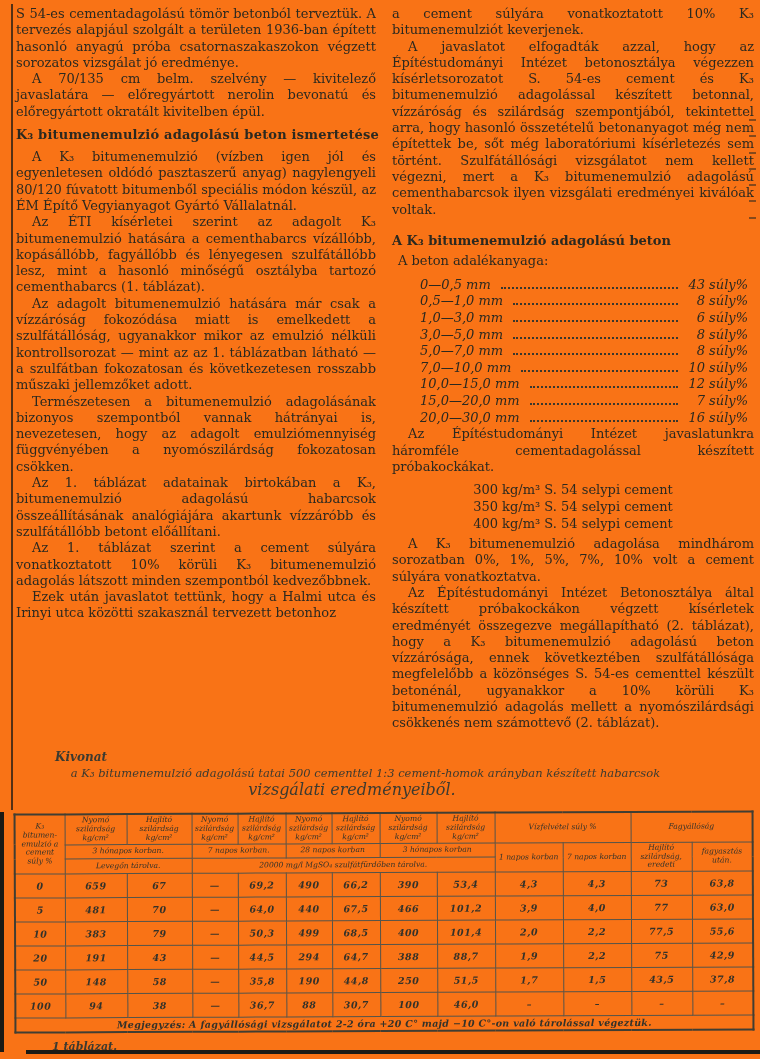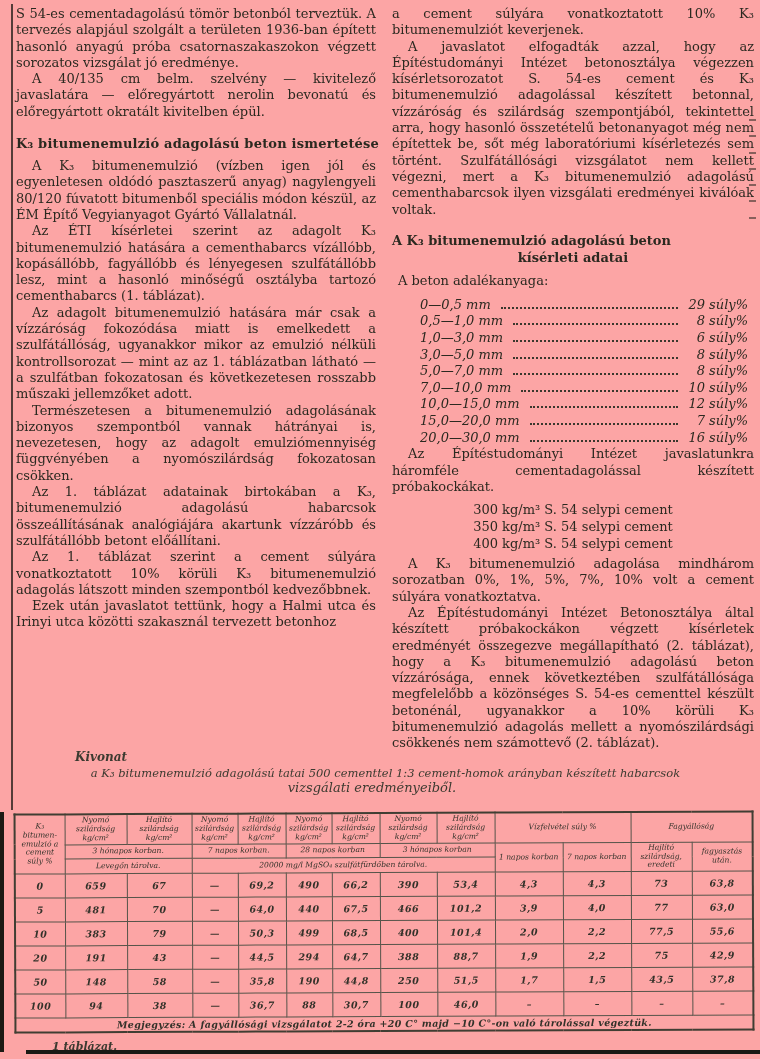--- a/index.html
+++ b/index.html
@@ -1,36 +1,36 @@
 <!DOCTYPE html>
 <html lang="hu"><head>
 <meta charset="utf-8">
 <style>
   html,body{margin:0;padding:0;}
   .page{
     position:relative;
     width:760px;height:1059px;
-    background:#fca5a5;
+    background:#f97316;
     font-family:"DejaVu Serif", serif;
     color:#2b2920;
     overflow:hidden;
   }
   
   .col{position:absolute;top:6px;}
   .col-left{left:16px;width:360px;}
   .col-right{left:392px;width:362px;}
   p{
     margin:0;
     font-size:13px;line-height:16.3px;
     text-align:justify;text-indent:16px;
     hyphens:auto;-webkit-hyphens:auto;
   }
   p.noindent{text-indent:0;}
   .section-heading{
-    margin:16px 0 7px;
+    margin:7px 0 7px;
     font-size:13px;font-weight:bold;text-align:center;
     letter-spacing:.2px;white-space:nowrap;
   }
   .rc-heading{margin-top:14px;font-size:13px;font-weight:bold;text-align:left;line-height:17px;}
   .rc-heading-l2{margin-bottom:6px;font-size:13px;font-weight:bold;text-align:center;line-height:17px;}
   .adalek-label{font-size:13px;line-height:17px;margin:3px 0 8px 6px;}
   .agg-list{padding:0 6px 0 28px;font-style:italic;}
   .agg-row{display:flex;align-items:baseline;font-size:13px;line-height:16.6px;}
   .agg-label{white-space:nowrap;}
   .agg-value{white-space:nowrap;text-align:right;min-width:62px;}
@@ -40,24 +40,24 @@
   
   .scan-line-left{position:absolute;left:11px;top:4px;width:2px;height:806px;background:rgba(28,26,20,.75);}
   .scan-edge-left{position:absolute;left:0;top:812px;width:4px;height:240px;background:#1c1a14;}
   .scan-bar-bottom{position:absolute;left:26px;top:1050px;width:734px;height:4px;background:#1c1a14;}
   .edge-marks{
     position:absolute;left:749px;top:112px;width:7px;height:110px;
     background:repeating-linear-gradient(to bottom, transparent 0 7px, rgba(40,38,30,.55) 7px 9px, transparent 9px 16.3px);
   }
   
   .hand{font-family:"DejaVu Serif", serif;font-style:italic;color:#3c3a30;}
-  .kivonat-block{position:absolute;left:0;top:750px;width:704px;margin-left:20px;}
+  .kivonat-block{position:absolute;left:0;top:750px;width:704px;}
   .kivonat-label{margin-left:55px;font-size:12px;font-weight:bold;}
   .caption-l1{text-align:center;font-size:11.5px;margin-top:2px;padding-left:27px;}
-  .caption-l2{text-align:center;font-size:13px;}
+  .caption-l2{text-align:center;font-size:16px;}
   
   .table-wrap{position:absolute;left:14px;top:812px;width:740px;transform:rotate(-0.25deg);}
   table.results{
     width:738px;border-collapse:collapse;table-layout:fixed;
     border:2px solid #403e33;
     font-style:italic;color:#34322a;
   }
   table.results td{
     border:1px solid #56544a;
     text-align:center;vertical-align:middle;
@@ -76,47 +76,46 @@
 <body>
 
 <div class="page">
 
   <div class="scan-line-left"></div>
   <div class="edge-marks"></div>
 
   <div class="col col-left">
     <div id="left-top">
         <p class="noindent">S 54-es cementadagolású tömör betonból terveztük. A tervezés alapjául szolgált a területen 1936-ban épített hasonló anyagú próba csatornaszakaszokon végzett sorozatos vizsgálat jó eredménye.</p>
-        <p>A 40/135 cm belm. szelvény — kivitelező javaslatára — előregyártott nerolin bevonatú és előregyártott okratált kivitelben épül.</p>
+        <p>A 70/135 cm belm. szelvény — kivitelező javaslatára — előregyártott nerolin bevonatú és előregyártott okratált kivitelben épül.</p>
       </div>
     <div class="section-heading">K₃ bitumenemulzió adagolású beton ismertetése</div>
     <div id="left-main">
         <p>A K₃ bitumenemulzió (vízben igen jól és egyenletesen oldódó pasztaszerű anyag) nagylengyeli 80/120 fúvatott bitumenből speciális módon készül, az ÉM Építő Vegyianyagot Gyártó Vállalatnál.</p>
         <p>Az ÉTI kísérletei szerint az adagolt K₃ bitumenemulzió hatására a cementhabarcs vízállóbb, kopásállóbb, fagyállóbb és lényegesen szulfátállóbb lesz, mint a hasonló minőségű osztályba tartozó cementhabarcs (1. táblázat).</p>
         <p>Az adagolt bitumenemulzió hatására már csak a vízzáróság fokozódása miatt is emelkedett a szulfátállóság, ugyanakkor mikor az emulzió nélküli kontrollsorozat — mint az az 1. táblázatban látható — a szulfátban fokozatosan és következetesen rosszabb műszaki jellemzőket adott.</p>
         <p>Természetesen a bitumenemulzió adagolásának bizonyos szempontból vannak hátrányai is, nevezetesen, hogy az adagolt emulziómennyiség függvényében a nyomószilárdság fokozatosan csökken.</p>
         <p>Az 1. táblázat adatainak birtokában a K₃, bitumenemulzió adagolású habarcsok összeállításának analógiájára akartunk vízzáróbb és szulfátállóbb betont előállítani.</p>
         <p>Az 1. táblázat szerint a cement súlyára vonatkoztatott 10% körüli K₃ bitumenemulzió adagolás látszott minden szempontból kedvezőbbnek.</p>
         <p>Ezek után javaslatot tettünk, hogy a Halmi utca és Irinyi utca közötti szakasznál tervezett betonhoz</p>
       </div>
   </div>
 
   <div class="col col-right">
     <div id="right-top">
         <p class="noindent">a cement súlyára vonatkoztatott 10% K₃ bitumenemulziót keverjenek.</p>
         <p>A javaslatot elfogadták azzal, hogy az Építéstudományi Intézet betonosztálya végezzen kísérletsorozatot S. 54-es cement és K₃ bitumenemulzió adagolással készített betonnal, vízzáróság és szilárdság szempontjából, tekintettel arra, hogy hasonló összetételű betonanyagot még nem építettek be, sőt még laboratóriumi kísérletezés sem történt. Szulfátállósági vizsgálatot nem kellett végezni, mert a K₃ bitumenemulzió adagolású cementhabarcsok ilyen vizsgálati eredményei kiválóak voltak.</p>
       </div>
     <div class="rc-heading">A K₃ bitumenemulzió adagolású beton</div>
-    <div class="rc-heading-l2">kísérleti adatai</div>
     <div class="adalek-label">A beton adalékanyaga:</div>
     <div class="agg-list" id="aggregate-list">
         <div class="agg-row">
           <span class="agg-label">0—0,5 mm</span>
           <span class="dots"></span>
-          <span class="agg-value">29 súly%</span>
+          <span class="agg-value">43 súly%</span>
         </div>
         <div class="agg-row">
           <span class="agg-label">0,5—1,0 mm</span>
           <span class="dots"></span>
           <span class="agg-value">8 súly%</span>
         </div>
         <div class="agg-row">
           <span class="agg-label">1,0—3,0 mm</span>
           <span class="dots"></span>
           <span class="agg-value">6 súly%</span>

